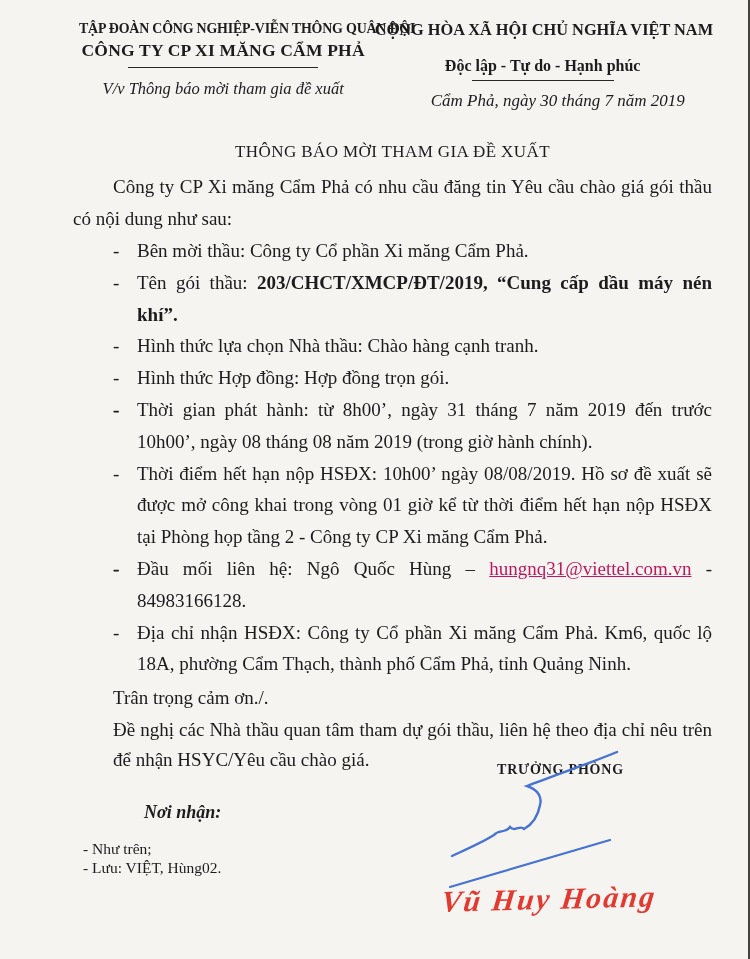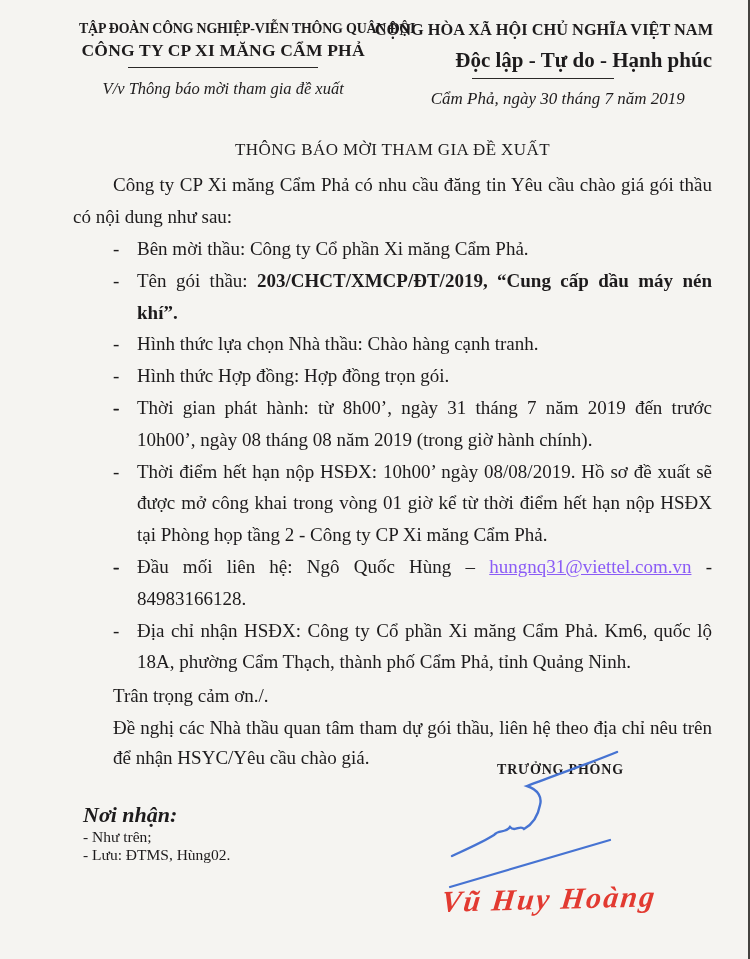--- a/index.html
+++ b/index.html
@@ -18,43 +18,43 @@
   
   .header{display:flex;width:100%;}
   .header-left{width:47%;text-align:center;}
   .header-right{width:53%;text-align:center;}
   .h-parent{font-size:14.5px;font-weight:600;letter-spacing:-0.2px;transform:scaleX(0.96);white-space:nowrap;}
   .h-company{font-size:17.5px;font-weight:700;margin-top:3px;letter-spacing:0.2px;white-space:nowrap;}
   .h-rule{height:0;border-top:1.6px solid #2a2827;width:190px;margin:6px auto 0 auto;}
   .h-rule-r{width:142px;margin-top:5px;}
   .h-subject{font-style:italic;font-size:16.5px;margin-top:11px;white-space:nowrap;}
   .h-motto1{font-size:16.5px;font-weight:700;white-space:nowrap;transform:scaleX(0.99);}
-  .h-motto2{font-size:21px;font-weight:700;margin-top:8px;white-space:nowrap;text-align:right;}
+  .h-motto2{font-size:16px;font-weight:700;margin-top:17px;white-space:nowrap;}
   .h-date{font-style:italic;font-size:17px;margin-top:10px;white-space:nowrap;text-align:center;padding-left:30px;}
   
   .doc-title{text-align:center;font-size:17px;letter-spacing:0.4px;margin-top:31px;white-space:nowrap;}
   .intro{font-size:19px;line-height:31.5px;text-align:justify;text-indent:40px;margin:9px 0 0 0;}
   .list{margin-top:1px;}
   .li{position:relative;padding-left:64px;font-size:19px;line-height:31.8px;text-align:justify;}
   .li .dash{position:absolute;left:40px;top:0;}
   .b{font-weight:700;}
-  .email{text-decoration:underline;color:#8b5cf6;}
+  .email{text-decoration:underline;color:#be185d;}
   .closing{margin:1px 0 0 40px;font-size:19px;line-height:30.5px;text-align:justify;}
   .closing-2{margin-top:3px;}
   
   .sig-title{position:absolute;left:497px;top:762px;font-size:14px;font-weight:700;letter-spacing:0.8px;white-space:nowrap;}
   .ink{position:absolute;left:393px;top:738px;pointer-events:none;}
   .sig-name{
     position:absolute;left:442px;top:882px;
     font-size:30px;font-weight:700;font-style:italic;
     color:#e23a31;letter-spacing:2px;white-space:nowrap;
     transform:skewX(-8deg) rotate(-1.5deg);
   }
   .recipients{position:absolute;left:83px;top:802px;font-size:15.5px;line-height:1.18;}
-  .recipients .r-label{font-size:22px;font-weight:700;font-style:italic;margin-bottom:0;}
+  .recipients .r-label{font-size:18px;font-weight:700;font-style:italic;margin-bottom:17px;text-align:right;}
 </style>
 </head>
 <body>
 
 <div class="page">
 
   <div class="header">
     <div class="header-left">
       <div class="h-parent">TẬP ĐOÀN CÔNG NGHIỆP-VIỄN THÔNG QUÂN ĐỘI</div>
       <div class="h-company">CÔNG TY CP XI MĂNG CẨM PHẢ</div>
@@ -122,17 +122,17 @@
   <svg class="ink" width="270" height="165" viewBox="0 0 270 165" xmlns="http://www.w3.org/2000/svg">
     <path d="M224,14 C200,24 165,36 134,48 C146,52 149,60 147,67 C145,78 140,86 131,91 C127,86 122,95 117,89 C112,96 106,91 101,97 C90,104 74,111 59,118" fill="none" stroke="#4673d2" stroke-width="2.4" stroke-linecap="round"></path>
     <path d="M57,149 L217,102" fill="none" stroke="#4673d2" stroke-width="2.2" stroke-linecap="round"></path>
   </svg>
 
   <div class="sig-name">Vũ Huy Hoàng</div>
 
   <div class="recipients">
     <div class="r-label">Nơi nhận:</div>
     <div>- Như trên;</div>
-    <div>- Lưu: ĐTMS, Hùng02.</div>
+    <div>- Lưu: VIỆT, Hùng02.</div>
   </div>
 
   <div class="scan-edge-right"></div>
 </div>
 
 </body></html>

